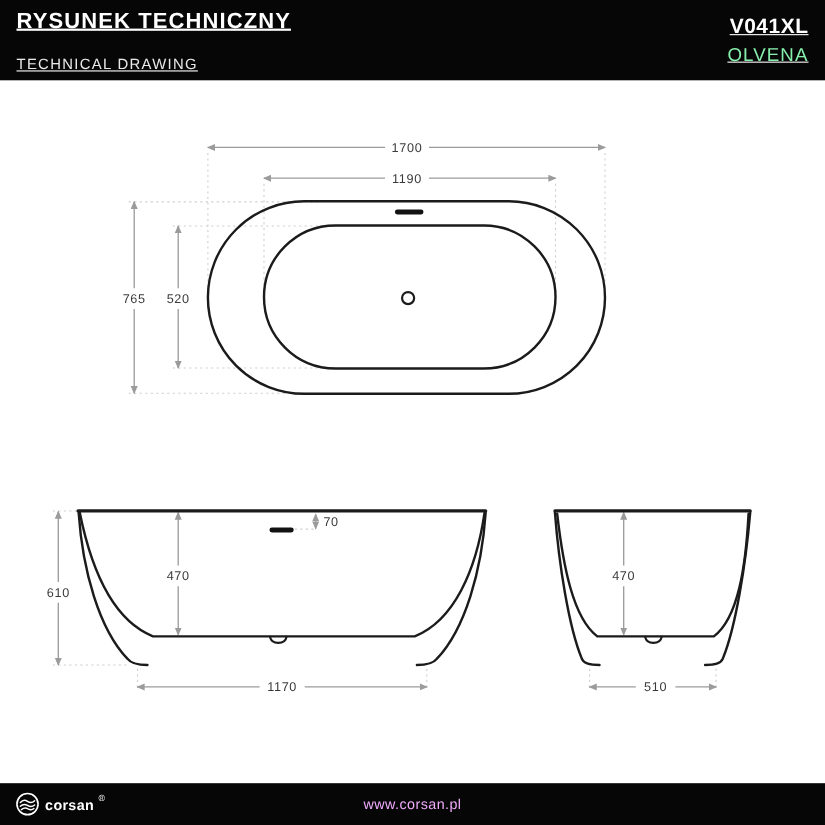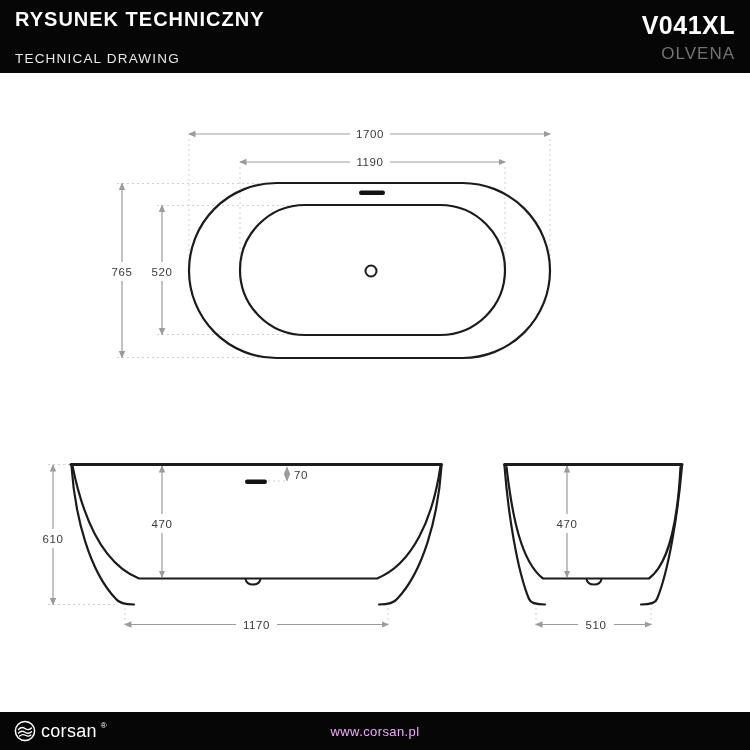--- a/index.html
+++ b/index.html
@@ -1,31 +1,31 @@
 <!DOCTYPE html>
 <html><head>
 <meta charset="utf-8">
 <style>
   html,body{margin:0;padding:0;background:#888;}
   .page{position:relative;width:750px;height:750px;background:#ffffff;overflow:hidden;
         font-family:"Liberation Sans",sans-serif;}
   
   .hdr{position:absolute;top:0;left:0;width:750px;height:73px;background:#060606;
        display:flex;align-items:center;justify-content:space-between;box-sizing:border-box;
-       padding:16px 15px;color:#fff;z-index:3;}
+       padding:16px 15px;color:#fff;z-index:3;text-decoration:underline;}
   .hdr .title{font-size:20px;font-weight:bold;letter-spacing:1px;line-height:1.25;}
   .hdr .subtitle{font-size:13.5px;letter-spacing:1.2px;color:#e9e9e9;margin-top:19px;}
   .hdr .right{text-align:right;}
-  .hdr .code{font-size:25px;font-weight:bold;letter-spacing:.5px;line-height:1.3;}
-  .hdr .name{font-size:17px;letter-spacing:1px;color:#737373;margin-top:2px;}
+  .hdr .code{font-size:19px;font-weight:bold;letter-spacing:.5px;line-height:1.3;}
+  .hdr .name{font-size:17px;letter-spacing:1px;color:#86efac;margin-top:2px;}
   
   .ftr{position:absolute;left:0;top:712px;width:750px;height:38px;background:#060606;color:#fff;z-index:3;}
   .ftr .left{position:absolute;left:13px;top:50%;transform:translateY(-50%);
              display:flex;align-items:center;gap:4px;}
-  .ftr .brand{font-size:18px;font-weight:normal;letter-spacing:.3px;}
+  .ftr .brand{font-size:13px;font-weight:bold;letter-spacing:.3px;}
   .ftr .reg{font-size:8px;vertical-align:super;position:relative;top:-6px;}
   .ftr .center{position:absolute;left:50%;top:50%;transform:translate(-50%,-50%);
                font-size:13px;color:#f0abfc;letter-spacing:.4px;}
   .ftr .rightTxt{position:absolute;right:14px;top:50%;transform:translateY(-50%);
                font-size:13px;color:#f0f0f0;letter-spacing:.4px;}
   
   svg.draw{position:absolute;left:0;top:0;z-index:1;}
   .outline{fill:none;stroke:#1b1b1b;stroke-width:2.2;stroke-linecap:round;}
   .thick{stroke-width:3;}
   .dim{stroke:#9b9b9b;stroke-width:1.2;fill:none;}

